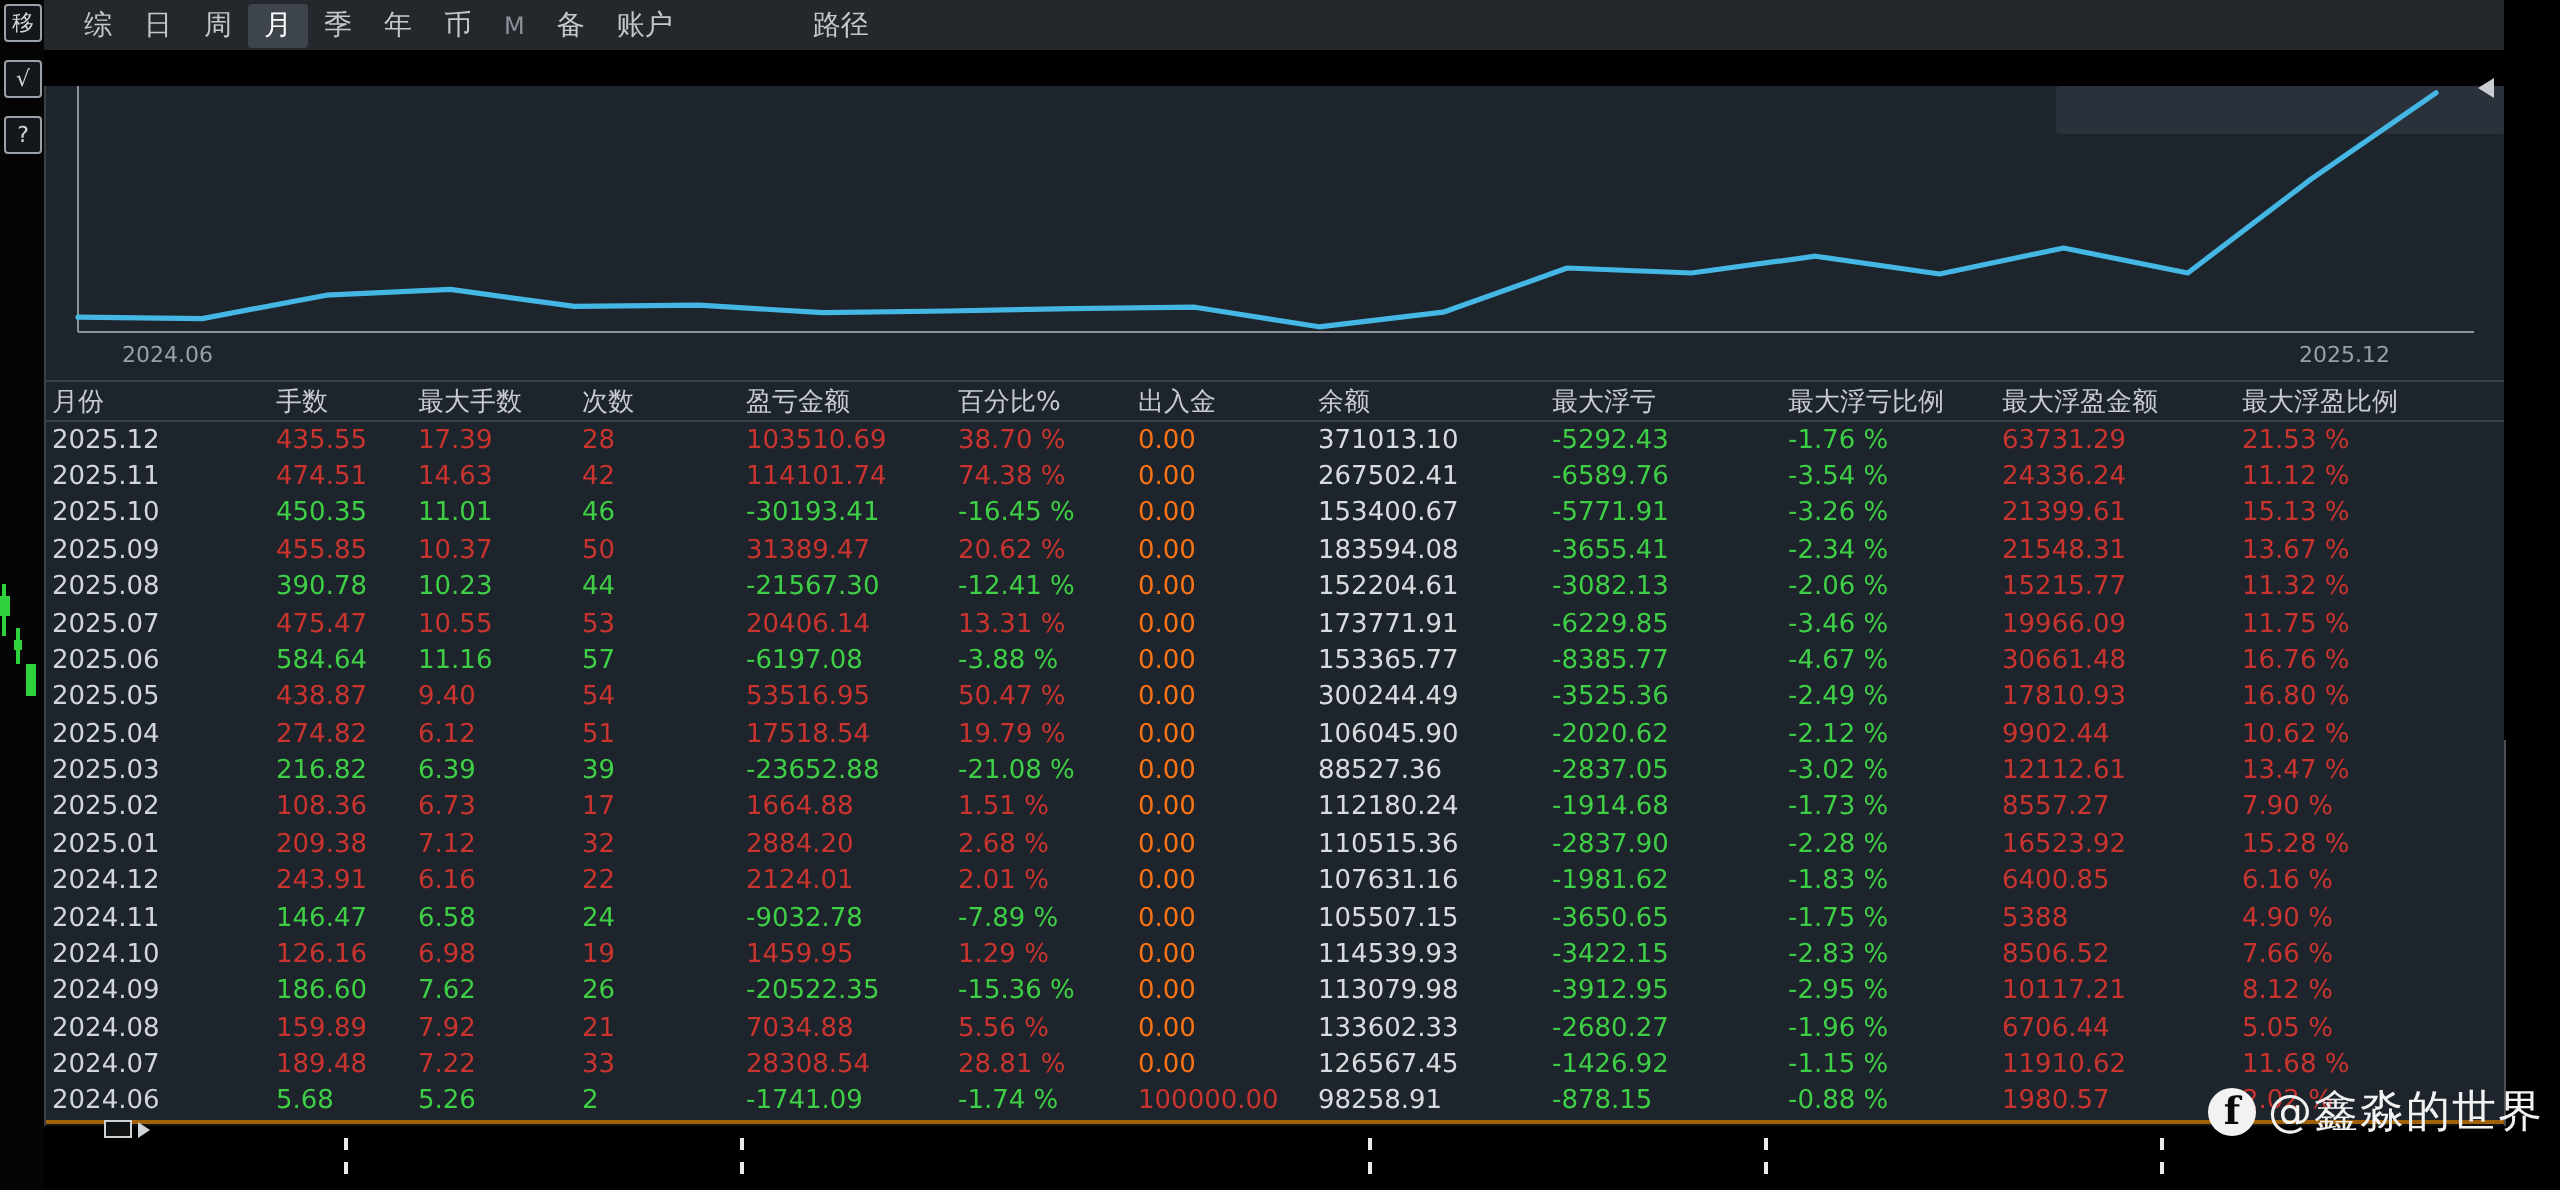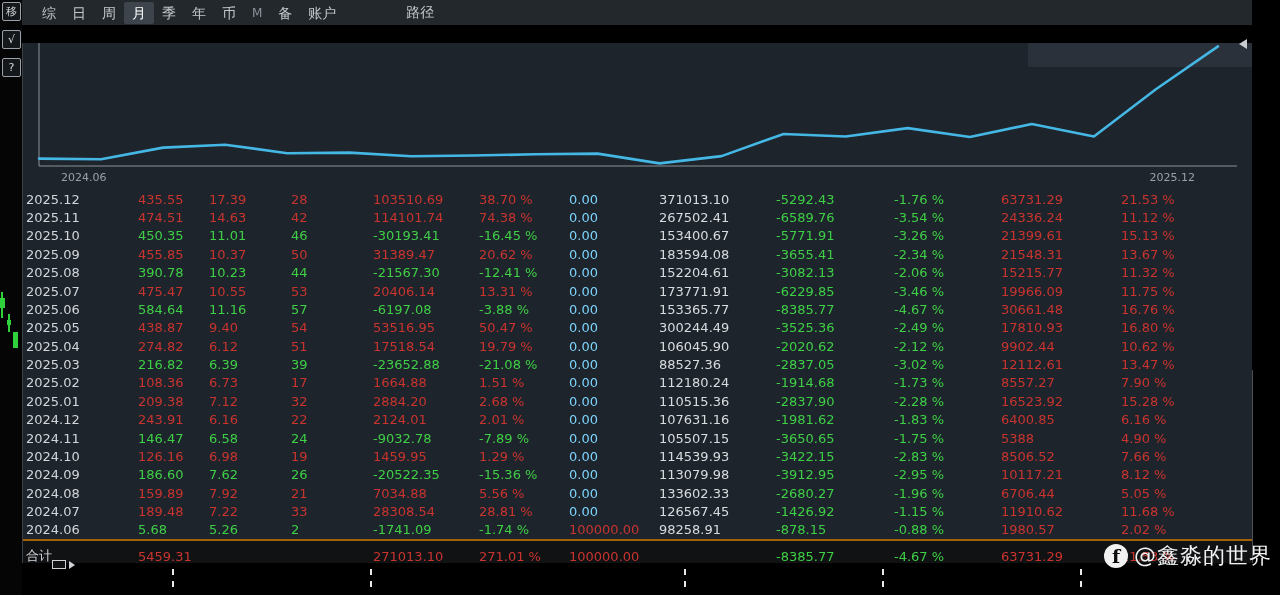--- a/index.html
+++ b/index.html
@@ -44,21 +44,21 @@
   .thead-row,.trow{ display:grid; grid-template-columns:112px 71px 82px 82px 106px 90px 90px 117px 118px 107px 120px 1fr;
     align-items:center; }
   .thead-row{ height:21px; border-top:1px solid #3a4046; border-bottom:1px solid #3a4046; }
   .thead-row .cell{ color:var(--hdr); }
   .cell{ font-size:13px; padding-left:3px; white-space:nowrap; overflow:hidden; }
   .rows{ height:349px; display:flex; flex-direction:column; }
   .trow{ flex:1 1 auto; }
   .c-month{ color:var(--label); }
   .c-red{ color:var(--red); }
   .c-green{ color:var(--green); }
-  .c-flat{ color:#7dd3fc; }
+  .c-flat{ color:#f97316; }
   .c-bal{ color:var(--bal); }
   .total-row{ height:32px; background:#101214; border-top:2px solid #a16207; }
 
   
   .bottom-strip{ position:absolute; left:0; right:0; bottom:0; height:32px; background:#000; }
   .btick{ position:absolute; top:6px; height:18px; width:0; border-left:2px dashed #e9e9e9; }
   .mini-icons{ position:absolute; left:52px; bottom:26px; display:flex; align-items:center; gap:3px; }
   .mini-box{ width:14px; height:9px; border:1px solid #cfd3d7; background:#101214; }
   .mini-tri{ width:0; height:0; border-top:4px solid transparent; border-bottom:4px solid transparent; border-left:6px solid #cfd3d7; }
 
@@ -109,20 +109,34 @@
     <svg width="1230" height="147" viewBox="0 0 1230 147">
       <line x1="16" y1="0" x2="16" y2="123" stroke="#8b9197" stroke-width="1"></line>
       <line x1="16" y1="123" x2="1214" y2="123" stroke="#8b9197" stroke-width="1"></line>
       <polyline id="equity-line" points="16.0,115.6 78.1,116.3 140.1,104.6 202.2,101.7 264.2,110.2 326.3,109.6 388.3,113.3 450.4,112.5 512.4,111.3 574.5,110.6 636.5,120.4 698.6,113.1 760.6,91.0 822.7,93.5 884.7,85.1 946.8,94.0 1008.8,81.0 1070.9,93.5 1132.9,46.3 1195.0,3.4" fill="none" stroke="#45b7e5" stroke-width="2.6" stroke-linejoin="round" stroke-linecap="round"></polyline>
     </svg>
     <div class="tick tick-left">2024.06</div>
     <div class="tick tick-right">2025.12</div>
     <div class="marker"></div>
   </div>
 
+  <div class="thead-row" id="thead">
+      <div class="cell ">月份</div>
+      <div class="cell ">手数</div>
+      <div class="cell ">最大手数</div>
+      <div class="cell ">次数</div>
+      <div class="cell ">盈亏金额</div>
+      <div class="cell ">百分比%</div>
+      <div class="cell ">出入金</div>
+      <div class="cell ">余额</div>
+      <div class="cell ">最大浮亏</div>
+      <div class="cell ">最大浮亏比例</div>
+      <div class="cell ">最大浮盈金额</div>
+      <div class="cell ">最大浮盈比例</div>
+    </div>
   <div class="rows" id="tbody">
       <div class="trow">
         <div class="cell c-month">2025.12</div>
         <div class="cell c-red">435.55</div>
         <div class="cell c-red">17.39</div>
         <div class="cell c-red">28</div>
         <div class="cell c-red">103510.69</div>
         <div class="cell c-red">38.70 %</div>
         <div class="cell c-flat">0.00</div>
         <div class="cell c-bal">371013.10</div>

